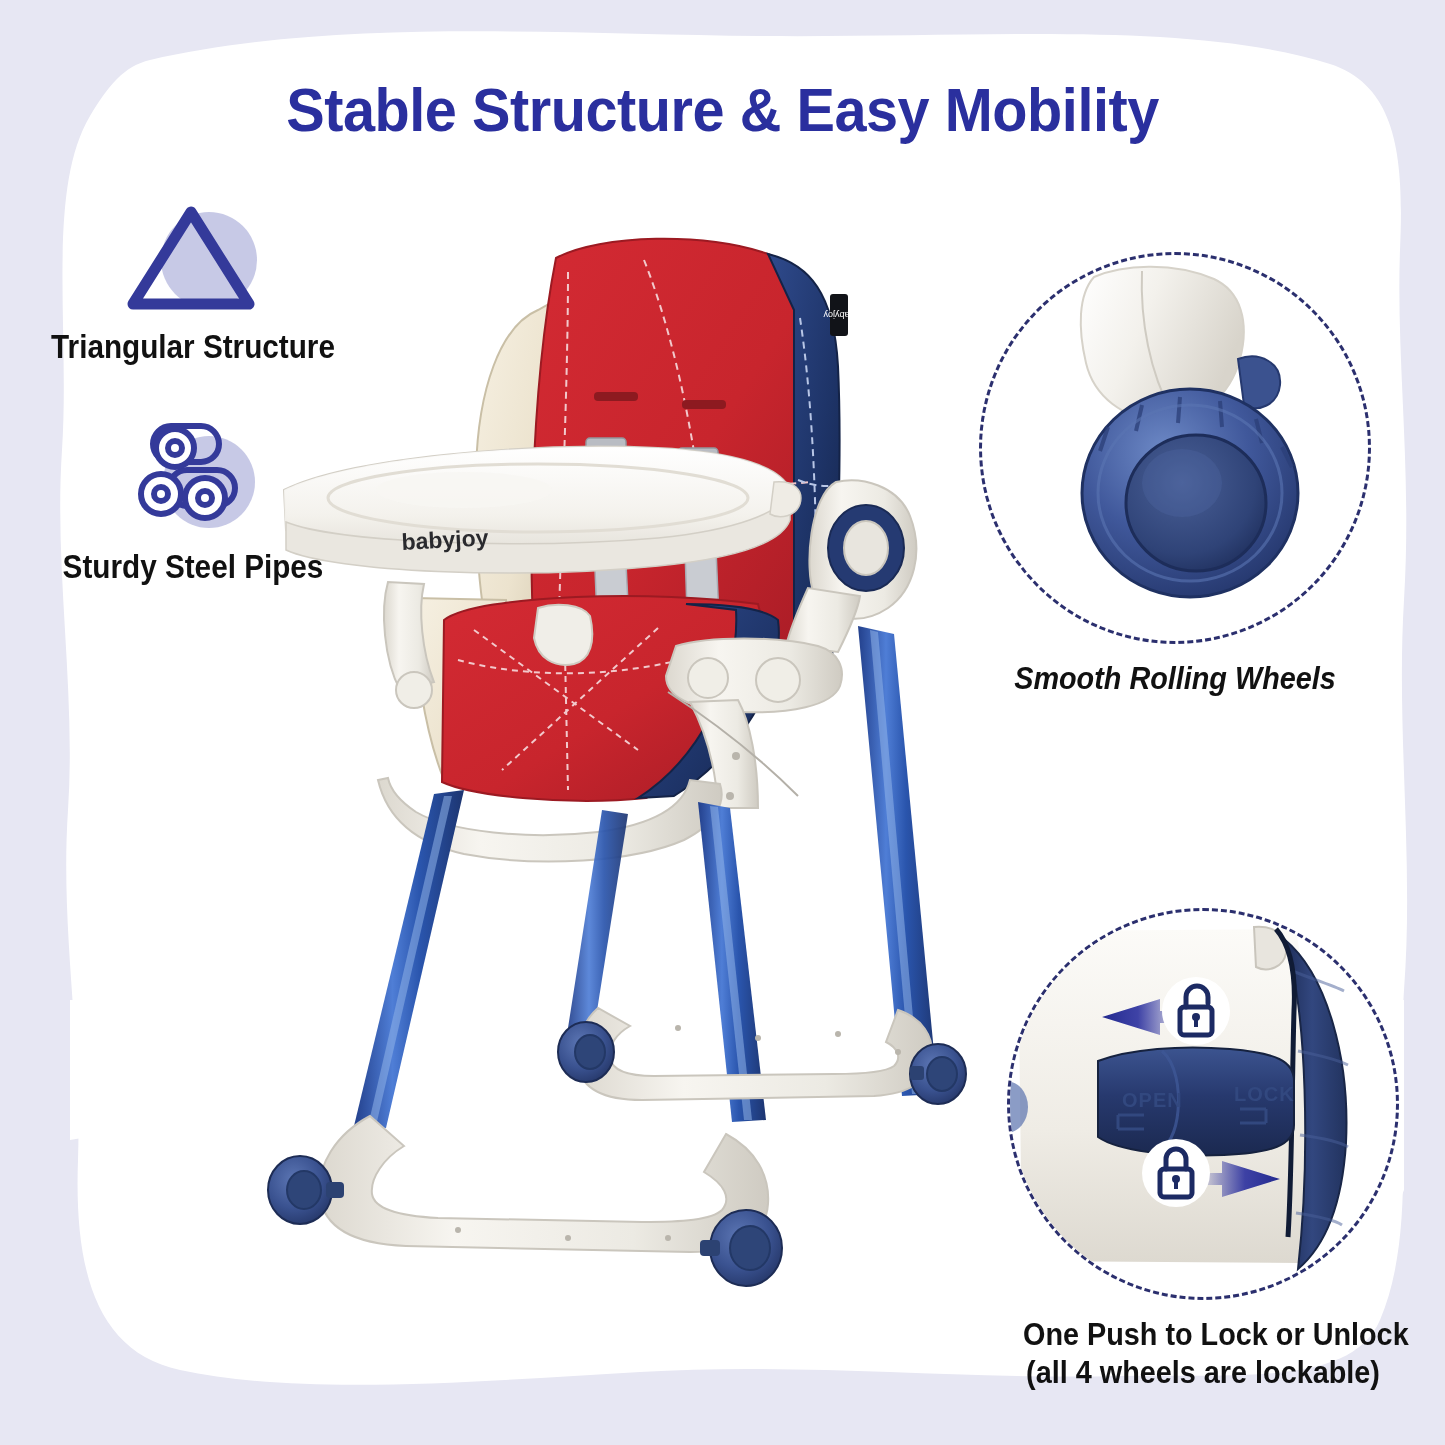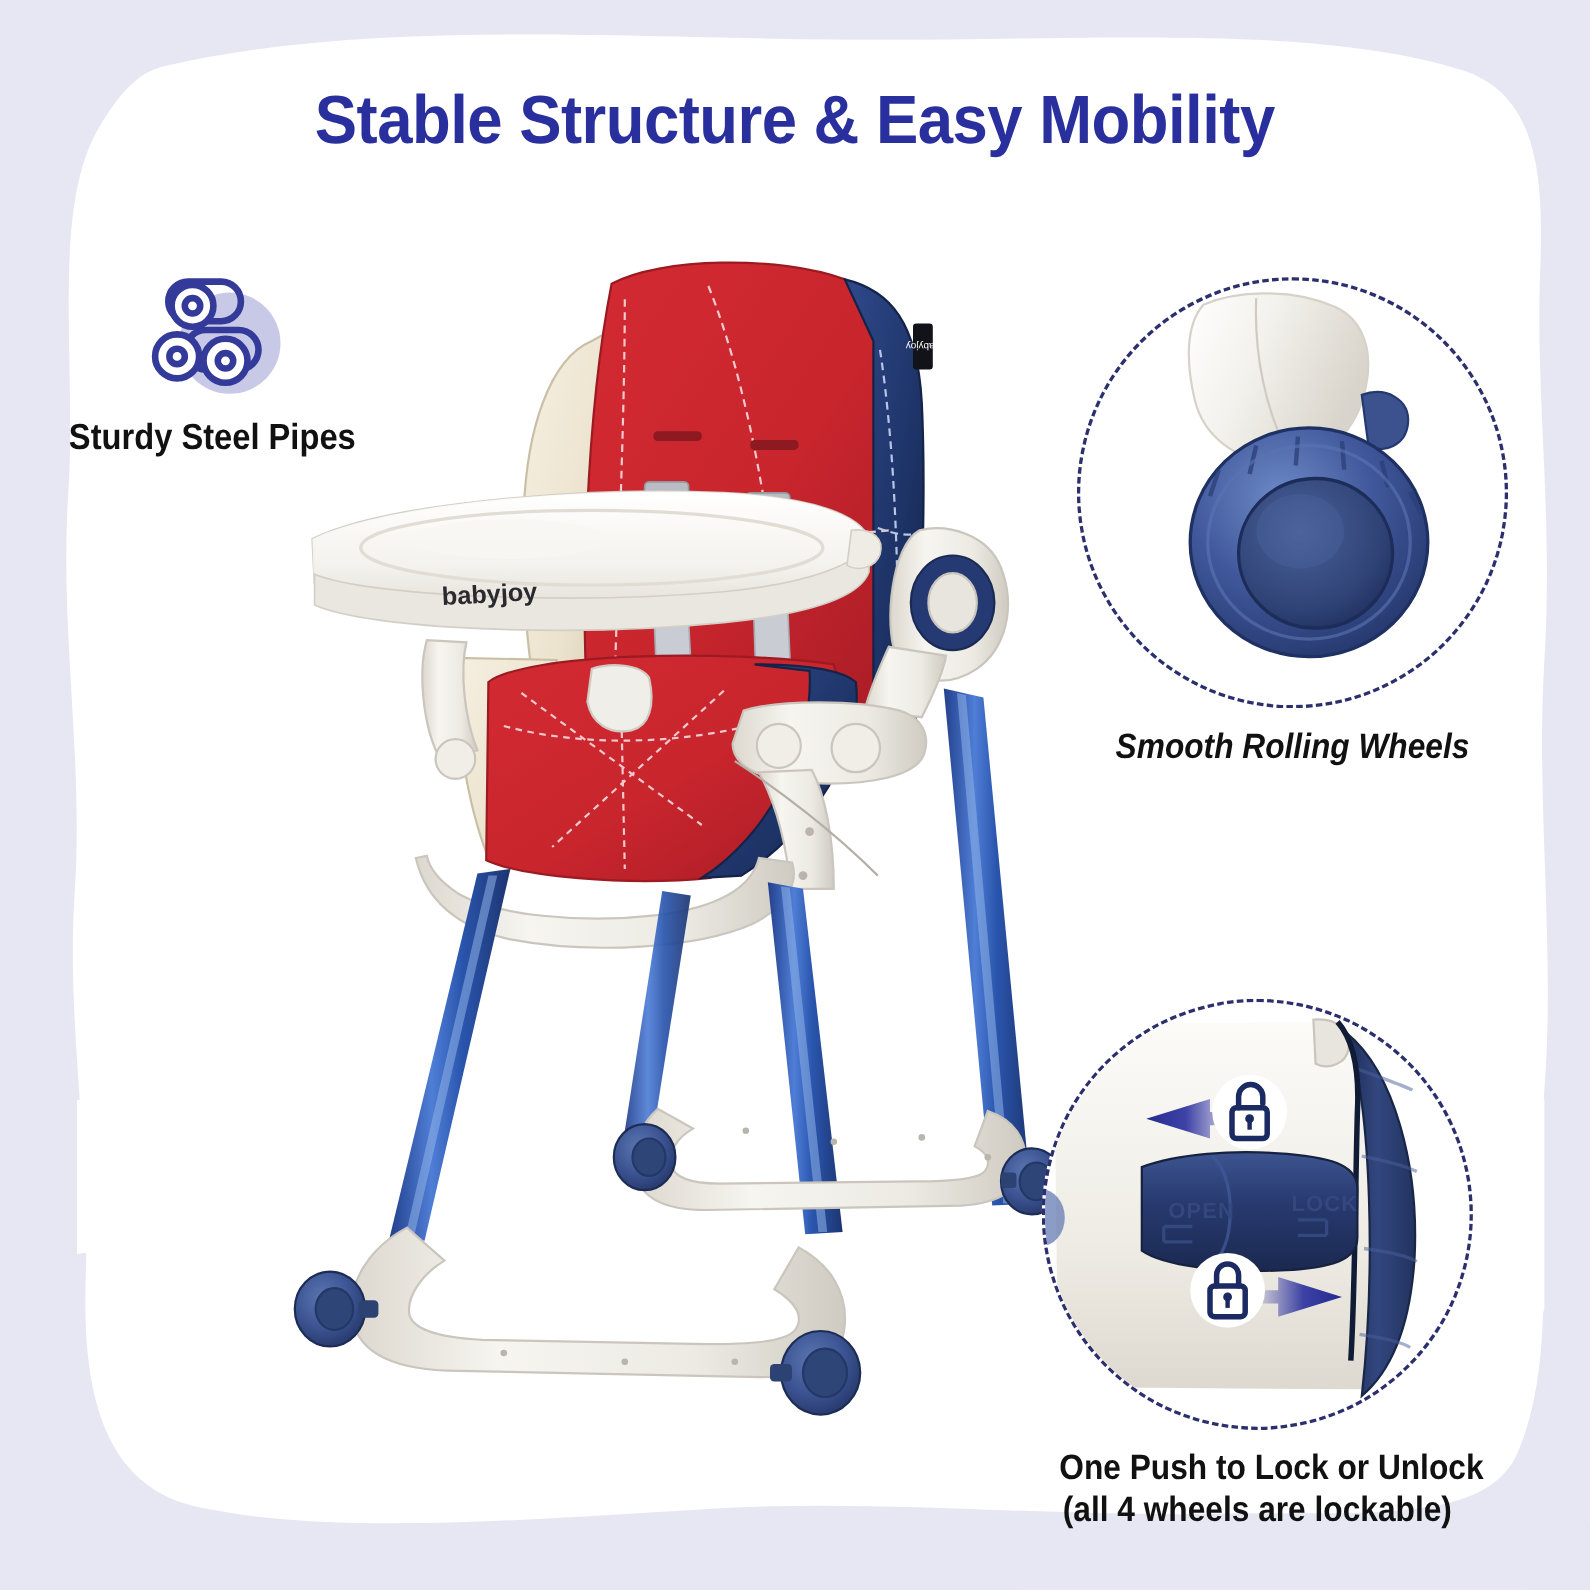--- a/index.html
+++ b/index.html
@@ -6,21 +6,21 @@
     margin: 0;
     padding: 0;
     background: #ffffff;
   }
   #page {
     position: relative;
     width: 1445px;
     height: 1445px;
     overflow: hidden;
     font-family: "Liberation Sans", sans-serif;
-    background: #c4b5fd;
+    background: #86efac;
   }
 
   
   .bg-blob {
     position: absolute;
     inset: 0;
     width: 1445px;
     height: 1445px;
   }
 
@@ -137,20 +137,29 @@
       C 570 1274, 720 1242, 860 1250
       C 1010 1258, 1150 1296, 1290 1268
       C 1350 1256, 1390 1230, 1404 1190
       L 1404 1000 L 70 1000 Z"></path>
   </svg>
 
   <div class="title">Stable Structure &amp; Easy Mobility</div>
 
   <div class="features">
 
+    <div class="feature">
+      <div class="feature-icon">
+        <div class="icon-blob" style="left:48px;top:16px;width:96px;height:96px;"></div>
+        <svg viewBox="0 0 160 122" style="position:absolute;left:0;top:0;width:160px;height:122px;">
+          <polygon points="78,16 136,108 20,108" fill="none" stroke="#343a9a" stroke-width="11" stroke-linejoin="round"></polygon>
+        </svg>
+      </div>
+      <div class="feature-label">Triangular Structure</div>
+    </div>
 
 
     <div class="feature" style="margin-top:50px;text-align:center;">
       <div class="feature-icon">
         <div class="icon-blob" style="left:50px;top:20px;width:92px;height:92px;"></div>
         <svg viewBox="0 0 160 122" style="position:absolute;left:0;top:0;width:160px;height:122px;">
           <path d="M 58 10 L 88 10 A 18 18 0 0 1 88 46 L 58 46 A 18 18 0 0 1 58 10 Z" fill="none" stroke="#343a9a" stroke-width="6"></path>
           <path d="M 74 54 L 104 54 A 18 18 0 0 1 104 90 L 74 90 A 18 18 0 0 1 74 54 Z" fill="none" stroke="#343a9a" stroke-width="6"></path>
           <circle cx="62" cy="32" r="19" fill="#ffffff" stroke="#343a9a" stroke-width="6"></circle>
           <circle cx="62" cy="32" r="7" fill="none" stroke="#343a9a" stroke-width="6"></circle>
@@ -412,21 +421,21 @@
 
         <ellipse cx="214" cy="248" rx="70" ry="68" fill="url(#casterHub)" stroke="#1d2d5a" stroke-width="3"></ellipse>
         <ellipse cx="200" cy="228" rx="40" ry="34" fill="#516da9" opacity="0.28"></ellipse>
       </svg>
     </div>
     <div class="callout-caption">
       <span>Smooth Rolling Wheels</span>
     </div>
   </div>
 
-  <div class="callout" style="left:943px; top:908px; width:400px;">
+  <div class="callout" style="left:1003px; top:908px; width:400px;">
     <div class="callout-circle" style="width:386px;height:386px;margin:0 auto;">
       <svg viewBox="0 0 386 386" style="width:386px;height:386px;">
         <defs>
           <linearGradient id="brakeBody" x1="0" y1="0" x2="0" y2="1">
             <stop offset="0%" stop-color="#fcfbf8"></stop>
             <stop offset="60%" stop-color="#efece5"></stop>
             <stop offset="100%" stop-color="#ddd9d0"></stop>
           </linearGradient>
           <linearGradient id="leverG" x1="0" y1="0" x2="0" y2="1">
             <stop offset="0%" stop-color="#3c5490"></stop>

